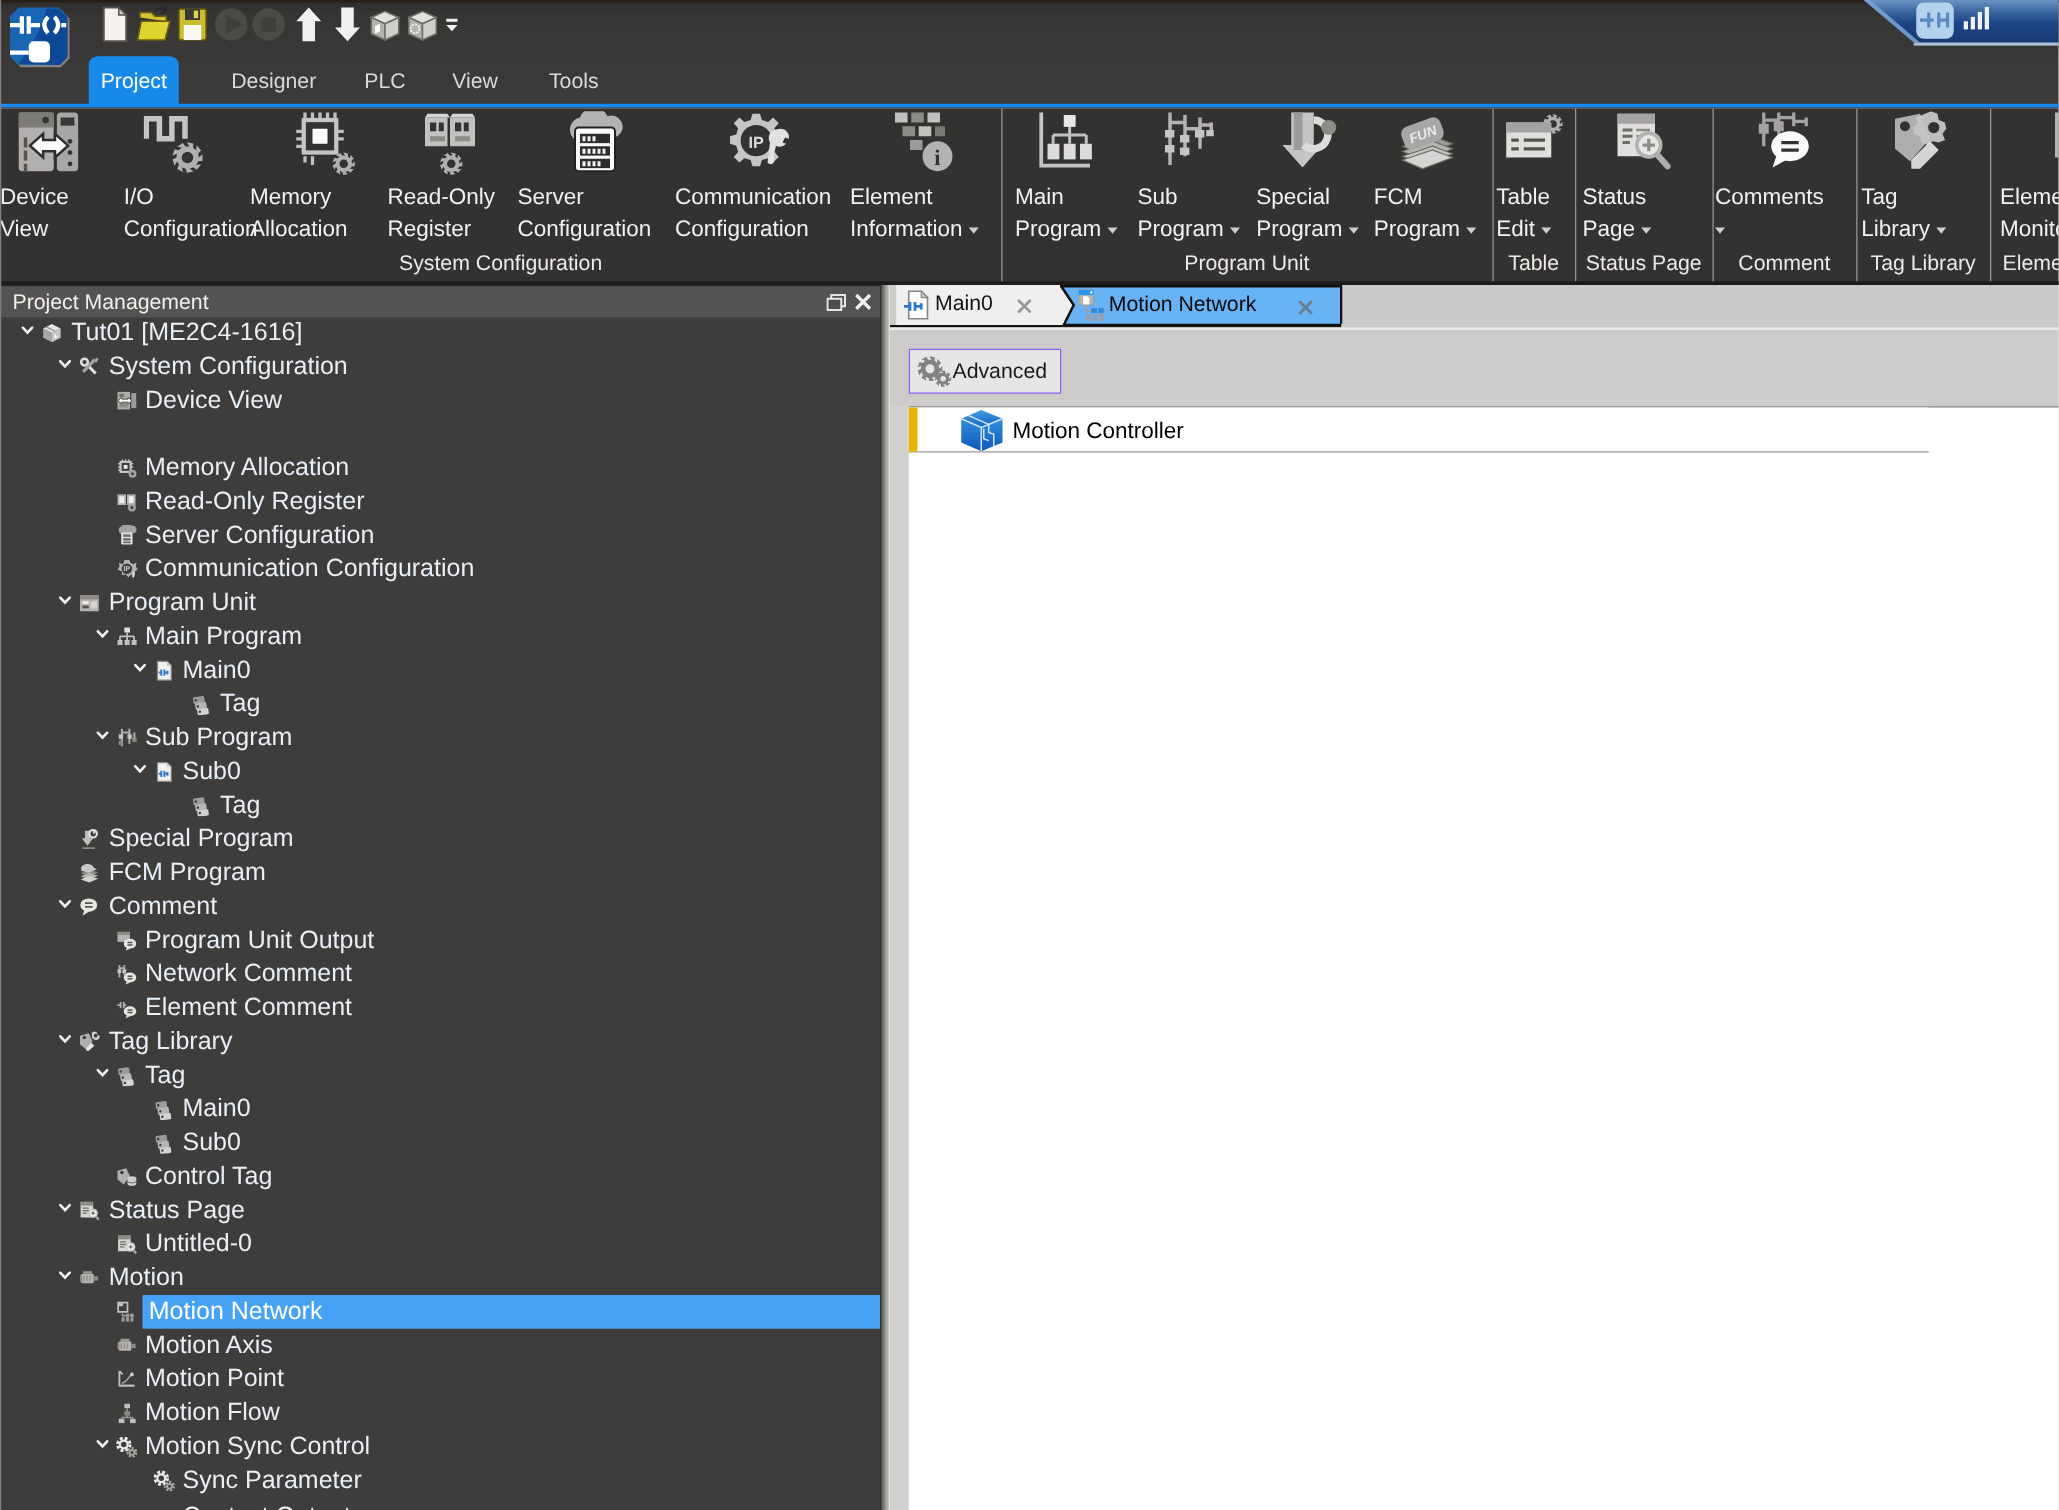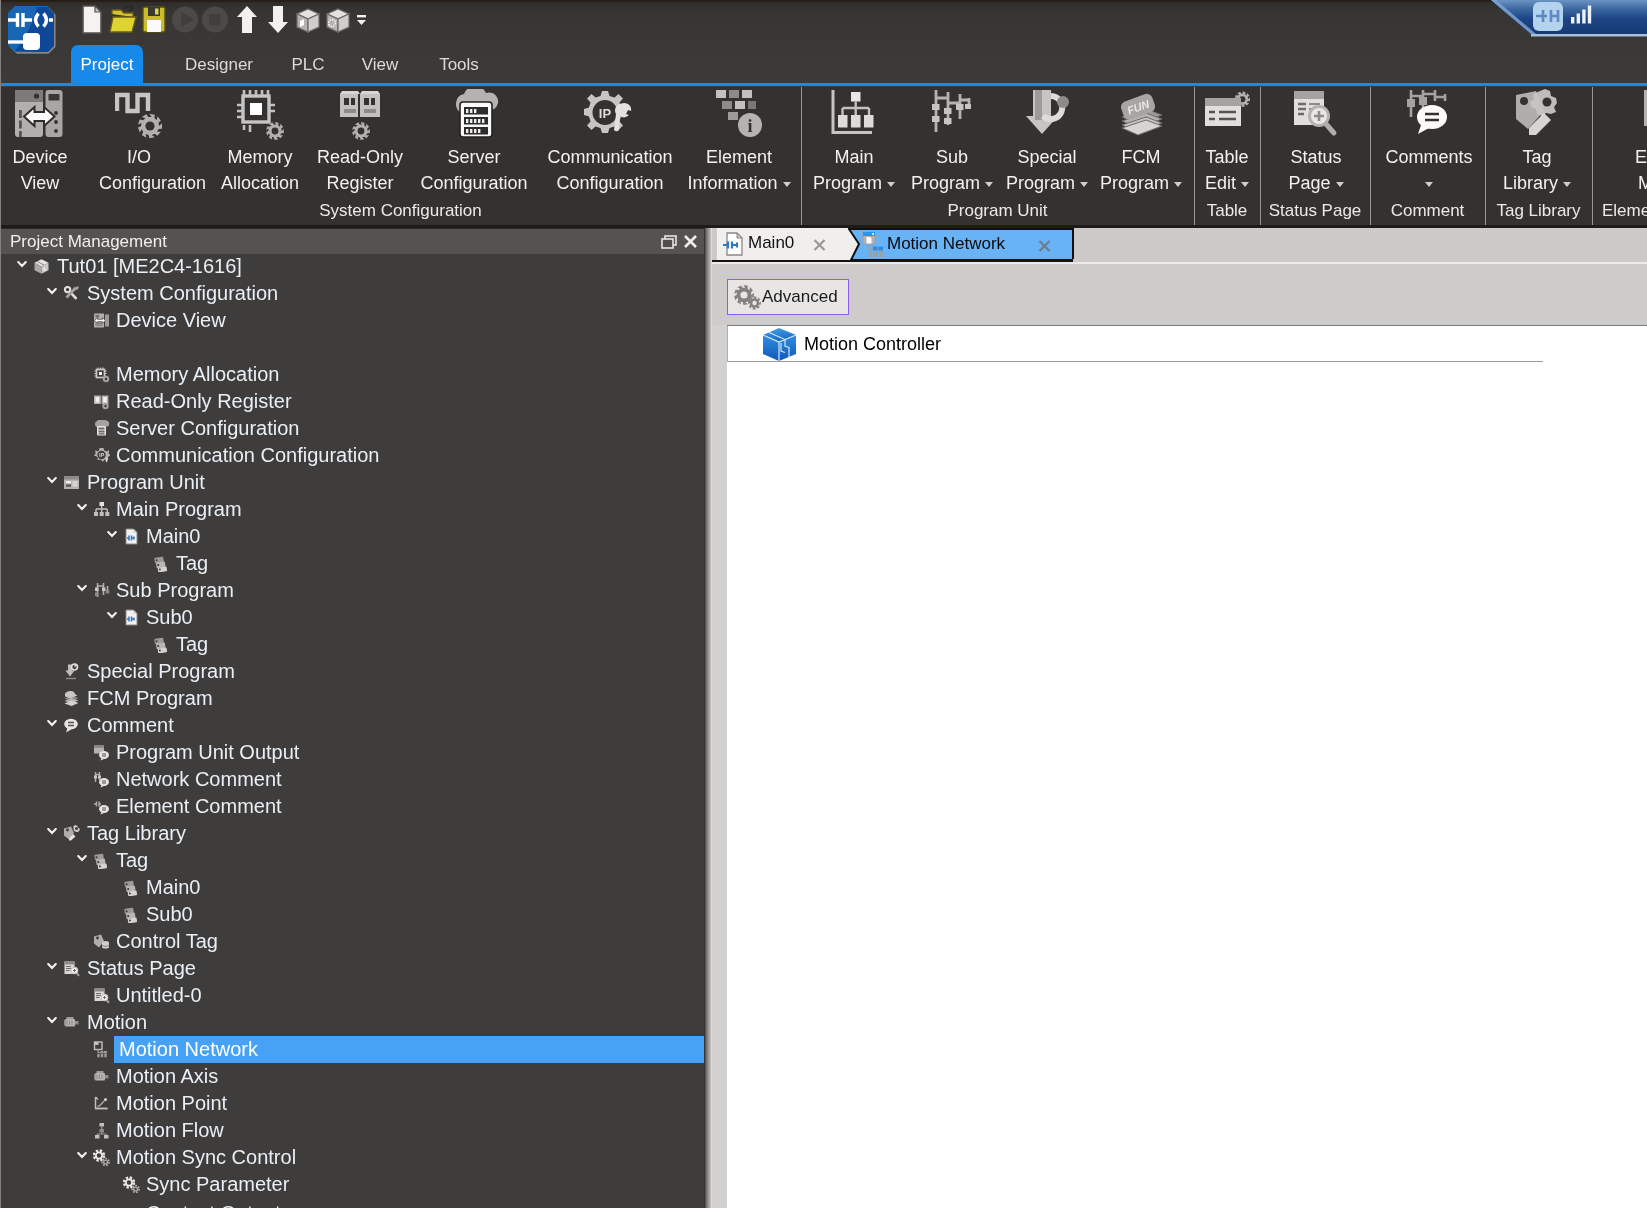--- a/index.html
+++ b/index.html
@@ -10,21 +10,21 @@
 #topbar{position:absolute;left:0;top:0;width:1647px;height:87px;background:linear-gradient(#2d2b29 0px,#373533 10px,#3a3837 40px,#3d3b39 87px)}
 #topbar:before{content:"";position:absolute;left:0;top:0;width:100%;height:2px;background:#271e18}
 
 .menutab{position:absolute;top:45px;height:39px;line-height:39px;font-size:17px;color:#dcdad8;text-align:center}
 #tabproject{left:71px;width:72px;background:#1789e8;color:#fff;border-radius:7px 7px 0 0}
 #blueline{position:absolute;left:0;top:83px;width:1647px;height:3px;background:#1789e8}
 
 #ribbon{position:absolute;left:0;top:87px;width:1647px;height:141px;background:#343231;border-bottom:3px solid #1d1c1b}
 .rsep{position:absolute;top:0px;width:1px;height:138px;background:#989694}
 .ritem{position:absolute;top:0;text-align:center;color:#f2f1ef;font-size:18px}
-.rlab{position:absolute;top:57px;width:100%;text-align:center;line-height:26px;white-space:nowrap}
+.rlab{position:absolute;top:57px;width:100%;text-align:left;line-height:26px;white-space:nowrap}
 .rgrp{position:absolute;top:114px;width:100%;text-align:center;font-size:17px;color:#eceae8;white-space:nowrap}
 .caret{display:inline-block;width:0;height:0;border-left:4.5px solid transparent;border-right:4.5px solid transparent;border-top:5.5px solid #cfcecc;vertical-align:middle;margin-left:5px}
 
 #tree{position:absolute;left:0;top:228px;width:705px;height:980px;background:#3e3d3b;overflow:hidden}
 #treehead{position:absolute;left:0;top:0;width:705px;height:26px;background:#555351;color:#f0efed;font-size:17px;line-height:25px;padding-left:10px;border-top:1px solid #2a2928}
 .trow{position:absolute;left:0;width:610px;height:27px;font-size:20px;line-height:27px;color:#e9eff6;white-space:nowrap}
 .tico{position:absolute;top:5px;width:17px;height:17px}
 .tlab{position:absolute;top:0}
 .chev{position:absolute;top:8px;width:10px;height:7px}
 #selrow{position:absolute;left:114px;top:808px;width:591px;height:27px;background:#47a2f5}
@@ -32,21 +32,21 @@
 #splitter{position:absolute;left:704px;top:228px;width:8px;height:980px;background:linear-gradient(90deg,#23221f 0,#6a6966 2px,#8f8e8c 4px,#c6c5c3 7px,#f4f3f2 8px)}
 #rpanel{position:absolute;left:712px;top:228px;width:935px;height:980px;background:#d2d1d0}
 #rtabbar{position:absolute;left:0;top:0;width:935px;height:32px;background:#cbcac9}
 #tabmain0{position:absolute;left:5px;top:0;width:142px;height:32px;background:#f0efee;color:#111;font-size:17px}
 #tabmotion{position:absolute;left:136px;top:0;width:226px;height:34px;color:#0a0a0a;font-size:17px}
 #tabblackline{position:absolute;left:0px;top:31.5px;width:361px;height:2.5px;background:#141414}
 #tbarlight{position:absolute;left:361px;top:31px;width:574px;height:3px;background:#cbcac9}
 #rtoolstrip{position:absolute;left:0;top:34px;width:935px;height:63px;background:#cdcccb;border-top:2px solid #ecebea}
 #advbtn{position:absolute;left:15px;top:15px;width:122px;height:36px;background:#e7e6e5;border:1px solid #8b5cf6;color:#1a1a1a;font-size:17px;line-height:34px}
 #rcontent{position:absolute;left:15px;top:97px;width:920px;height:883px;background:#fff;border-top:1px solid #787878}
-#mcrow{position:absolute;left:0;top:0;width:816px;height:36px;background:#fff;border-left:1px solid #eab308;border-bottom:1px solid #9a9a9a;color:#000;font-size:18px;line-height:36px}
+#mcrow{position:absolute;left:0;top:0;width:816px;height:36px;background:#fff;border-left:7px solid #eab308;border-bottom:1px solid #9a9a9a;color:#000;font-size:18px;line-height:36px}
 </style>
 </head>
 <body>
 <div id="app">
     <div class="abs" style="left:0;top:0;width:1px;height:1208px;background:#83817f;z-index:99"></div>
   <div id="topbar">
     <svg class="abs" style="right:0;top:0" width="160" height="37" viewBox="0 0 160 37">
       <defs>
           <linearGradient id="tg" x1="0" y1="0" x2="0" y2="1">
         <stop offset="0" stop-color="#6b93c2"></stop>

